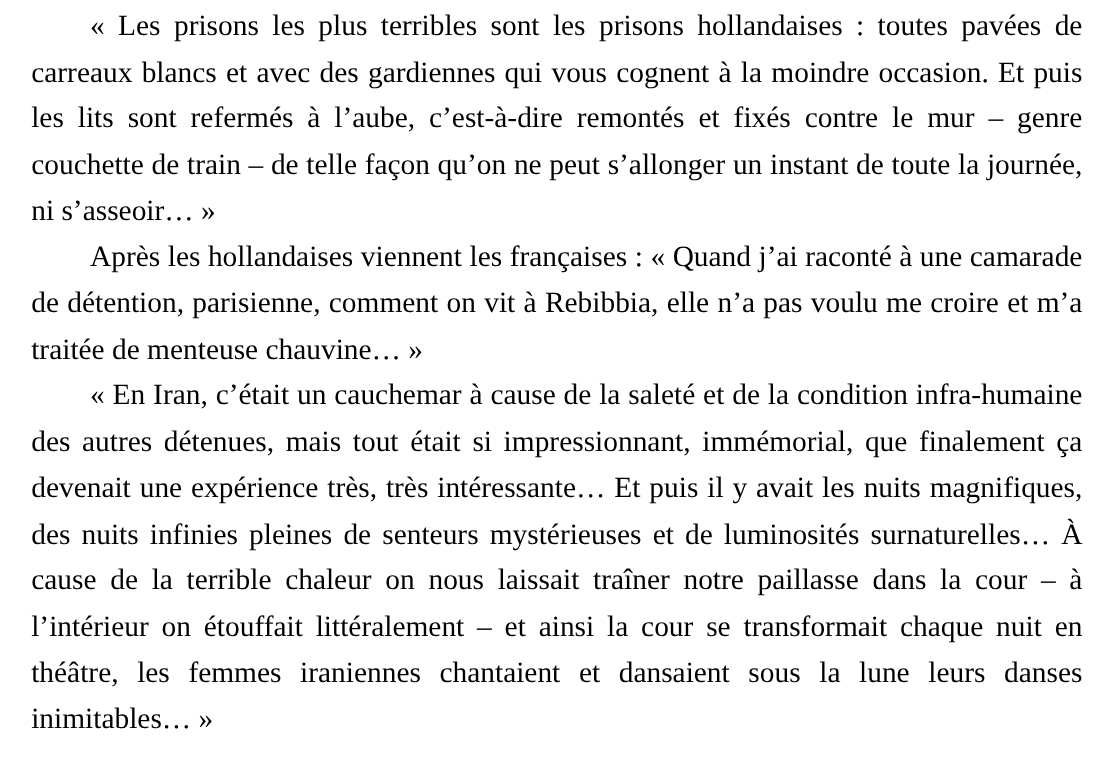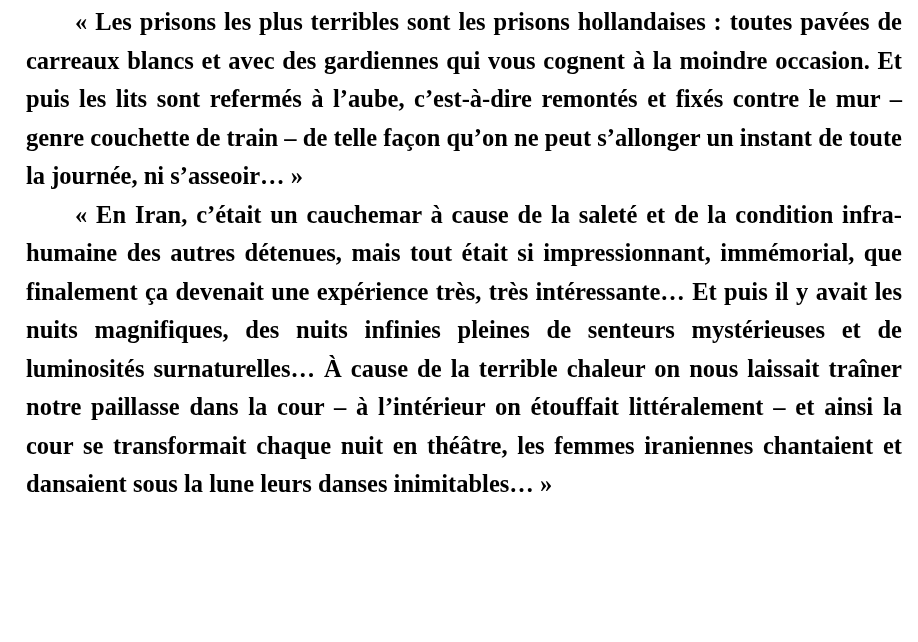--- a/index.html
+++ b/index.html
@@ -13,21 +13,20 @@
     overflow: hidden;
     font-family: "Liberation Serif", "DejaVu Serif", serif;
     color: #000000;
   }
   .page {
     width: 918px;
     height: 642px;
     box-sizing: border-box;
     padding: 0 16px 0 26px;
     position: relative;
-    font-weight: bold;
   }
   .para {
     margin: 0;
     font-size: 24.5px;
     line-height: 38.5px;
     text-align: justify;
     text-justify: inter-word;
     text-indent: 2.0em;
     hyphens: none;
   }
@@ -36,14 +35,15 @@
   }
   .para + .para {
     margin-top: 0;
   }
 </style>
 </head>
 <body>
 
 <div class="page">
   <p class="para">« Les prisons les plus terribles sont les prisons hollandaises : toutes pavées de carreaux blancs et avec des gardiennes qui vous cognent à la moindre occasion. Et puis les lits sont refermés à l’aube, c’est-à-dire remontés et fixés contre le mur – genre couchette de train – de telle façon qu’on ne peut s’allonger un instant de toute la journée, ni s’asseoir… »</p>
+  <p class="para">Après les hollandaises viennent les françaises : « Quand j’ai raconté à une camarade de détention, parisienne, comment on vit à Rebibbia, elle n’a pas voulu me croire et m’a traitée de menteuse chauvine… »</p>
   <p class="para">« En Iran, c’était un cauchemar à cause de la saleté et de la condition infra-humaine des autres détenues, mais tout était si impressionnant, immémorial, que finalement ça devenait une expérience très, très intéressante… Et puis il y avait les nuits magnifiques, des nuits infinies pleines de senteurs mystérieuses et de luminosités surnaturelles… À cause de la terrible chaleur on nous laissait traîner notre paillasse dans la cour – à l’intérieur on étouffait littéralement – et ainsi la cour se transformait chaque nuit en théâtre, les femmes iraniennes chantaient et dansaient sous la lune leurs danses inimitables… »</p>
 </div>
 
 </body></html>

